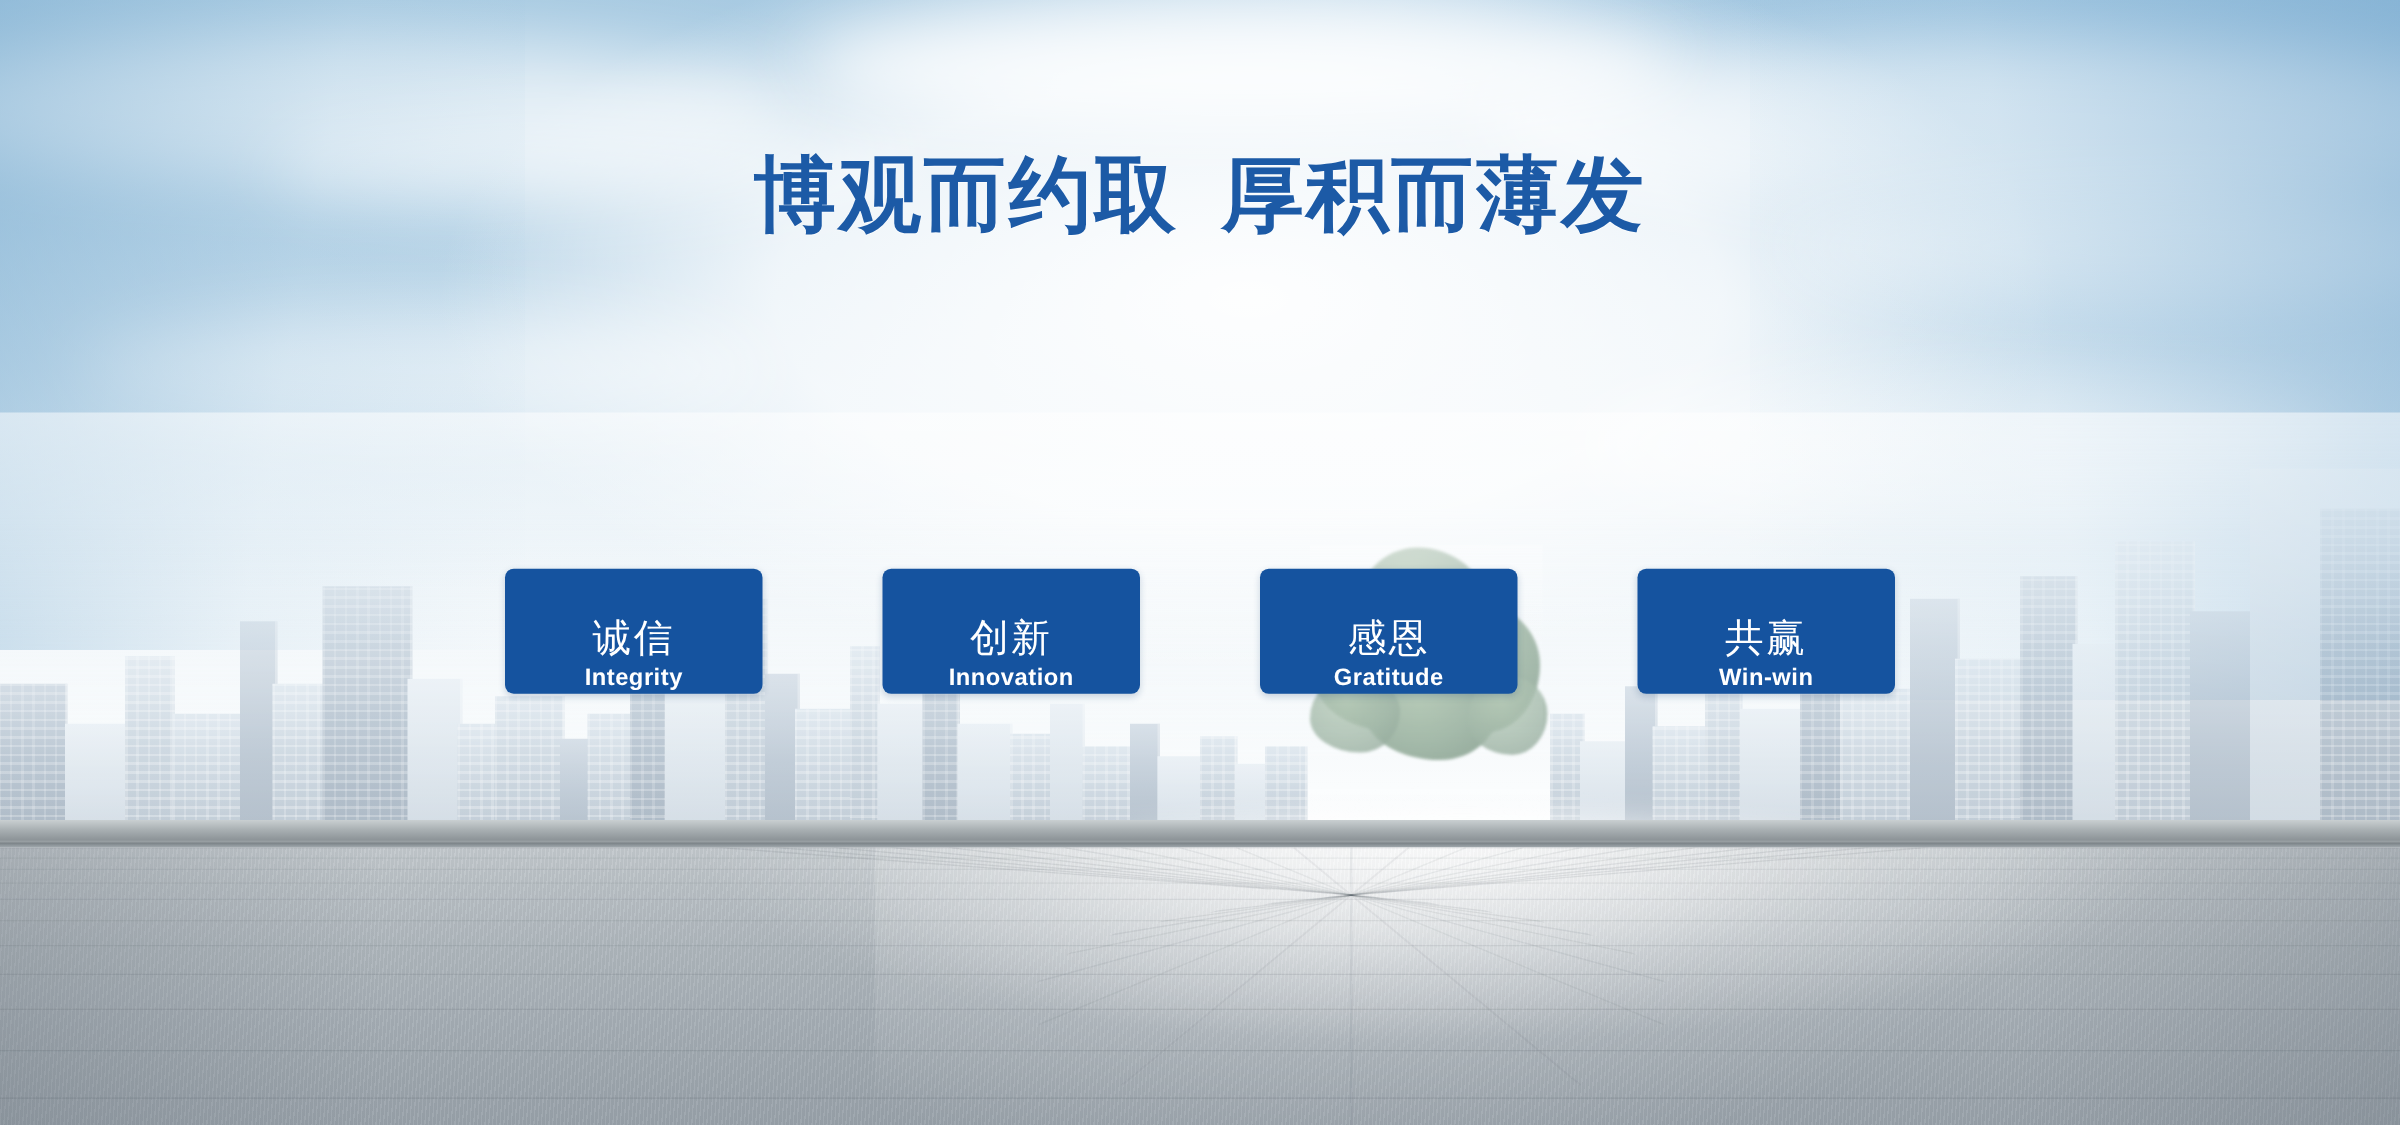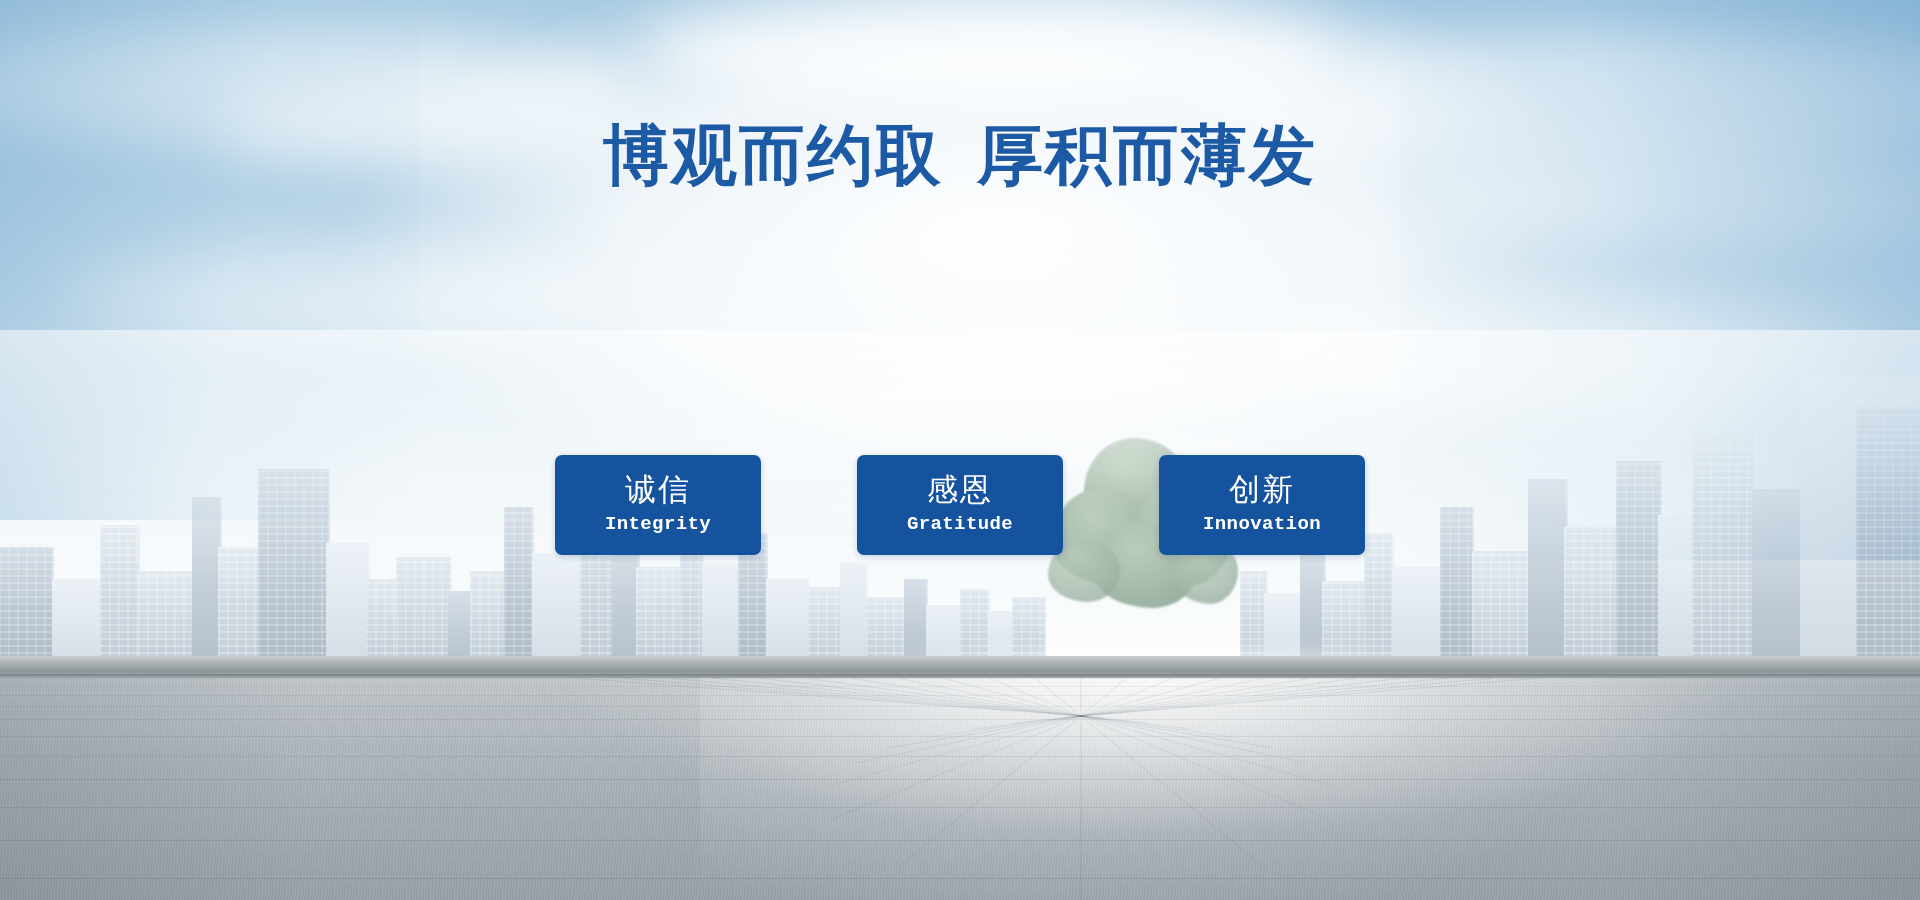--- a/index.html
+++ b/index.html
@@ -273,23 +273,22 @@
   }
   .value-box {
     width: 206px;
     height: 100px;
     border-radius: 7px;
     background: #15539f;
     color: #ffffff;
     display: flex;
     flex-direction: column;
     align-items: center;
-    justify-content: center;
+    justify-content: flex-end;
     box-shadow: 0 2px 6px rgba(20,60,110,0.20);
-    font-family: Liberation Mono, monospace;
   }
   .value-cn {
     font-size: 31px;
     line-height: 36px;
     font-weight: normal;
     letter-spacing: 2px;
   }
   .value-en {
     font-size: 19px;
     line-height: 24px;
@@ -422,23 +421,27 @@
 
 
 
 
     <div class="values">
       <div class="value-box">
         <div class="value-cn">诚信</div>
         <div class="value-en">Integrity</div>
       </div>
       <div class="value-box">
+        <div class="value-cn">创新</div>
+        <div class="value-en">Innovation</div>
+      </div>
+      <div class="value-box">
         <div class="value-cn">感恩</div>
         <div class="value-en">Gratitude</div>
       </div>
       <div class="value-box">
-        <div class="value-cn">创新</div>
-        <div class="value-en">Innovation</div>
+        <div class="value-cn">共赢</div>
+        <div class="value-en">Win-win</div>
       </div>
     </div>
 
   </div>
 </div>
 
 </body></html>

